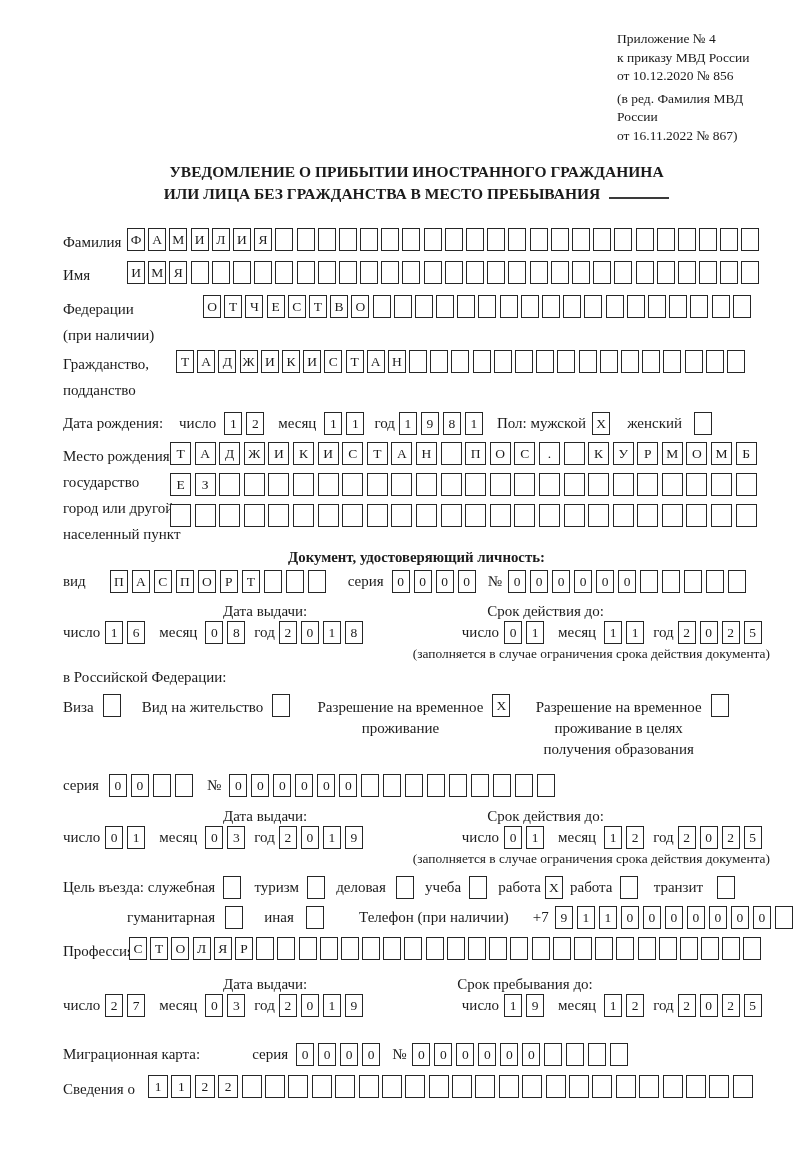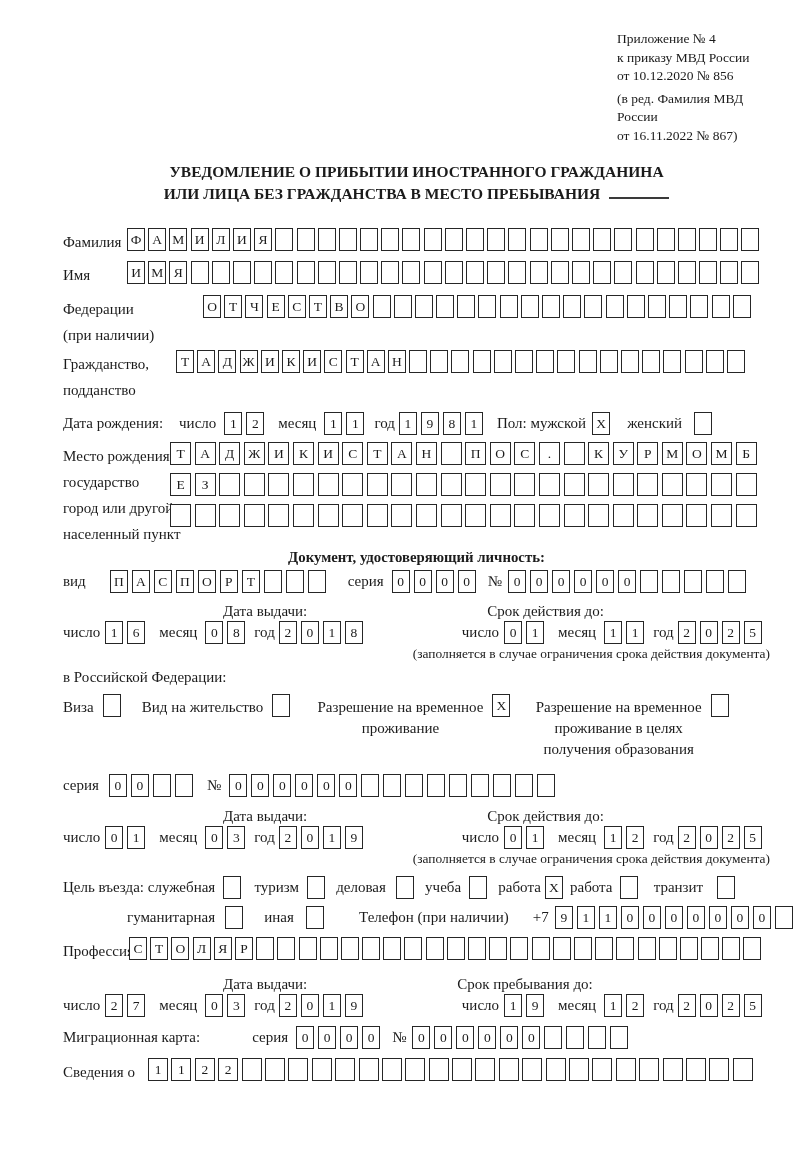--- a/index.html
+++ b/index.html
@@ -56,21 +56,21 @@
   .ln-res-options{margin-top:8px}
   .ln-res-series{margin-top:14px}
   .ln-res-dates-labels{margin-top:8px}
   .ln-res-dates{margin-top:1px}
   .ln-res-note{margin-top:2px}
   .ln-purpose{margin-top:9px}
   .ln-purpose2{margin-top:7px}
   .ln-profession{margin-top:8px}
   .ln-entry-labels{margin-top:9px}
   .ln-entry-dates{margin-top:1px}
-  .ln-migration{margin-top:9px}
+  .ln-migration{margin-top:26px}
   .ln-representatives{margin-top:9px}
 </style>
 </head>
 <body>
 
 <div class="page">
   <div class="hdr">
     <div>Приложение № 4</div>
     <div>к приказу МВД России</div>
     <div>от 10.12.2020 № 856</div>

